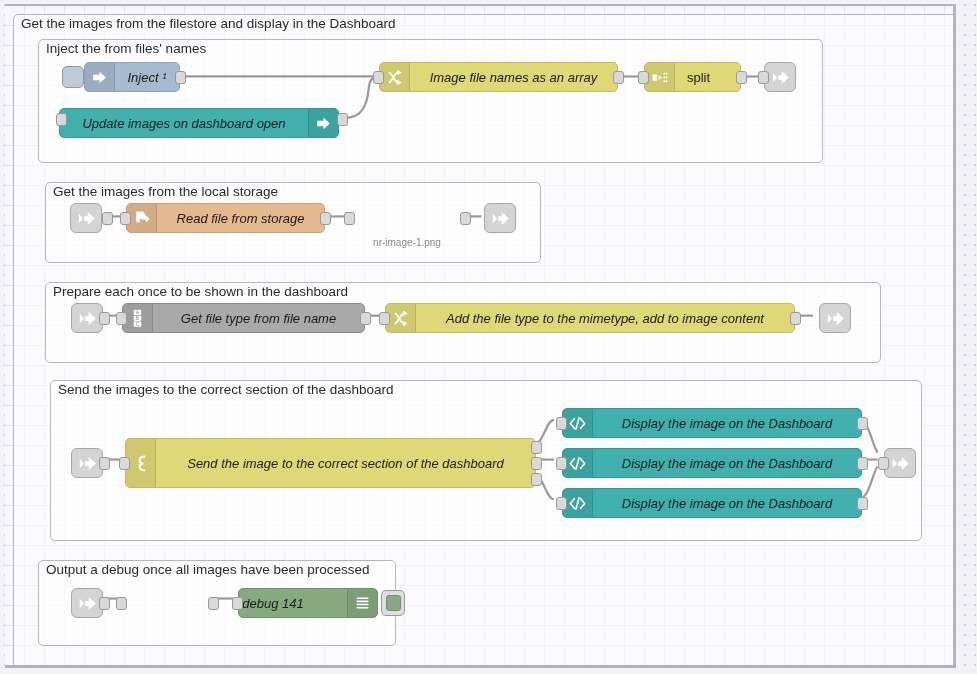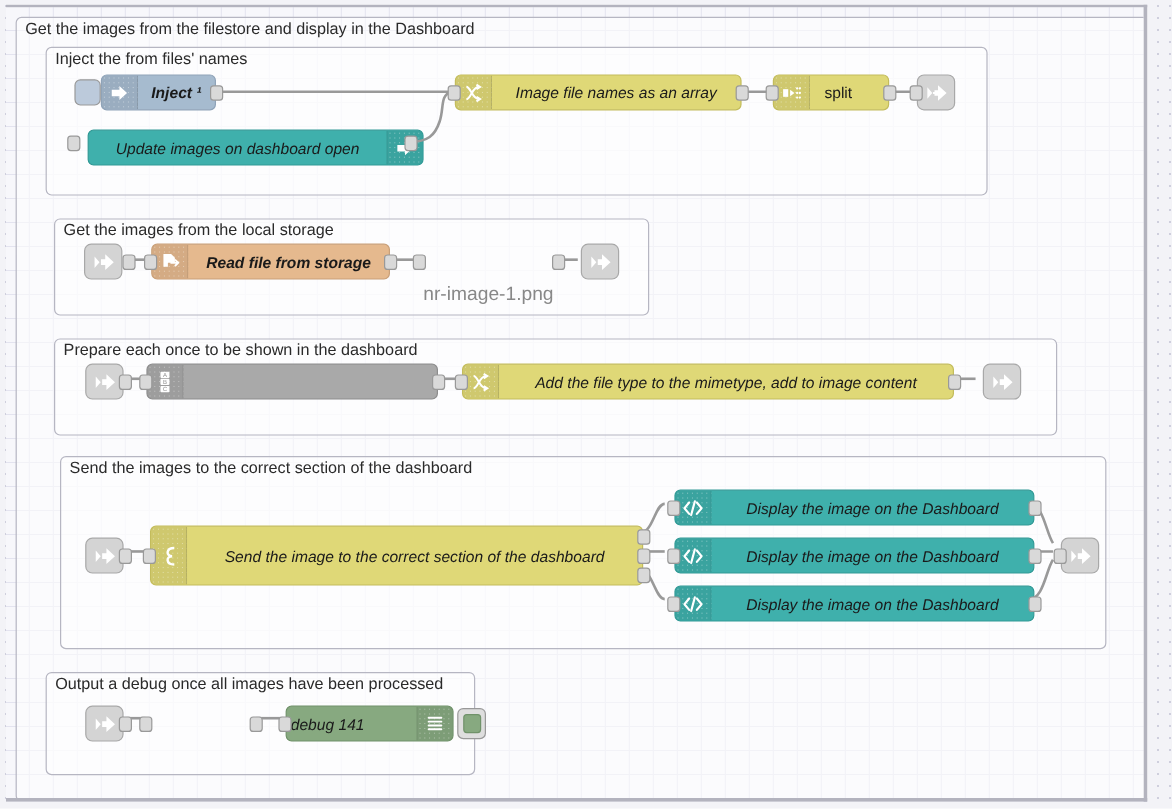--- a/index.html
+++ b/index.html
@@ -89,21 +89,21 @@
     padding: 0 10px;
     white-space: nowrap;
     overflow: hidden;
   }
   .node .label.plain { font-style: normal; justify-content: flex-start; padding-left: 12px; text-align: right; }
 
   
   .n-inject   { background: #a6bbcf; border-color: #8fa3b8; }
   .n-teal     { background: #3fb0ac; border-color: #329a96; }
   .n-yellow   { background: #dfd877; border-color: #c3bc5c; }
-  .n-orange   { background: #e5b98e; border-color: #c9a079; font-weight: bold; }
+  .n-orange   { background: #e5b98e; border-color: #c9a079; }
   .n-green    { background: #87a980; border-color: #70926a; }
   .n-grey     { background: #a9a9a9; border-color: #8d8d8d; }
 
   
   .port {
     position: absolute;
     width: 11px; height: 13px;
     background: #d9d9d9;
     border: 1px solid #999;
     border-radius: 3px;
@@ -152,21 +152,21 @@
     position: absolute; left: 0; top: 0;
     width: 100%; height: 100%;
     pointer-events: none;
     z-index: 1;
   }
   svg.wires path { fill: none; stroke: #999; stroke-width: 2.2; }
 
   
   .sublabel {
     position: absolute;
-    font-size: 16px;
+    font-size: 10px;
     color: #888;
     white-space: nowrap;
   }
 
   
   .glyph { display:block; }
 </style>
 </head>
 <body>
 
@@ -230,32 +230,32 @@
 
     <div class="group" style="left:45px; top:374px; width:872px; height:161px;">
       <div class="group-label">Send the images to the correct section of the dashboard</div>
     </div>
 
     <div class="group" style="left:33px; top:554px; width:358px; height:86px;">
       <div class="group-label">Output a debug once all images have been processed</div>
     </div>
 
     <div class="inject-btn" style="left:57px; top:60px;"></div>
-    <div class="node n-inject" style="left:79px; top:56px; width:96px;font-weight:bold;">
+    <div class="node n-inject" style="left:79px; top:56px; width:96px;">
       <div class="icon-box">
         <svg class="glyph" width="17" height="17" viewBox="0 0 16 16">
             <path d="M2 5.5h6V2.5l6 5.5-6 5.5v-3H2z" fill="#fff"></path>
           </svg>
       </div>
       <div class="label">Inject ¹</div>
     </div>
     <div class="port" style="left:170px; top:65px;"></div>
 
     <div class="port" style="left:51px; top:107px;"></div>
-    <div class="node n-teal" style="left:68px; top:102px; width:280px;">
+    <div class="node n-teal" style="left:54px; top:102px; width:280px;">
       <div class="label">Update images on dashboard open</div>
       <div class="icon-box right">
         <svg class="glyph" width="17" height="17" viewBox="0 0 16 16">
             <path d="M2 5.5h6V2.5l6 5.5-6 5.5v-3H2z" fill="#fff"></path>
           </svg>
       </div>
     </div>
     <div class="port" style="left:332px; top:107px;"></div>
 
     <div class="port" style="left:368px; top:65px;"></div>
@@ -341,20 +341,21 @@
       <div class="icon-box">
         <svg class="glyph" width="17" height="19" viewBox="0 0 16 19">
           <rect x="4.2" y="0.8" width="7.5" height="5.2" rx="0.8" fill="#fff"></rect>
           <text x="8" y="5.2" font-family="Liberation Sans, sans-serif" font-size="5" fill="#8d8d8d" text-anchor="middle">A</text>
           <rect x="4.2" y="6.7" width="7.5" height="5.2" rx="0.8" fill="#fff"></rect>
           <text x="8" y="11.1" font-family="Liberation Sans, sans-serif" font-size="5" fill="#8d8d8d" text-anchor="middle">B</text>
           <rect x="4.2" y="12.6" width="7.5" height="5.2" rx="0.8" fill="#fff"></rect>
           <text x="8" y="17" font-family="Liberation Sans, sans-serif" font-size="5" fill="#8d8d8d" text-anchor="middle">C</text>
         </svg>
       </div>
+      <div class="label">Get file type from file name</div>
     </div>
     <div class="port" style="left:355px; top:306px;"></div>
 
     <div class="port" style="left:374px; top:306px;"></div>
     <div class="node n-yellow" style="left:380px; top:297px; width:410px;">
       <div class="icon-box">
         <svg class="glyph" width="17" height="17" viewBox="0 0 16 16" stroke="#fff" stroke-width="1.6" fill="none">
           <path d="M2.5 3.2 C 6 3.2 7 12.8 12.2 12.8"></path>
           <path d="M2.5 12.8 C 6 12.8 7 3.2 12.2 3.2"></path>
           <path d="M10.4 1.4 L13.2 3.2 L10.4 5"></path>

